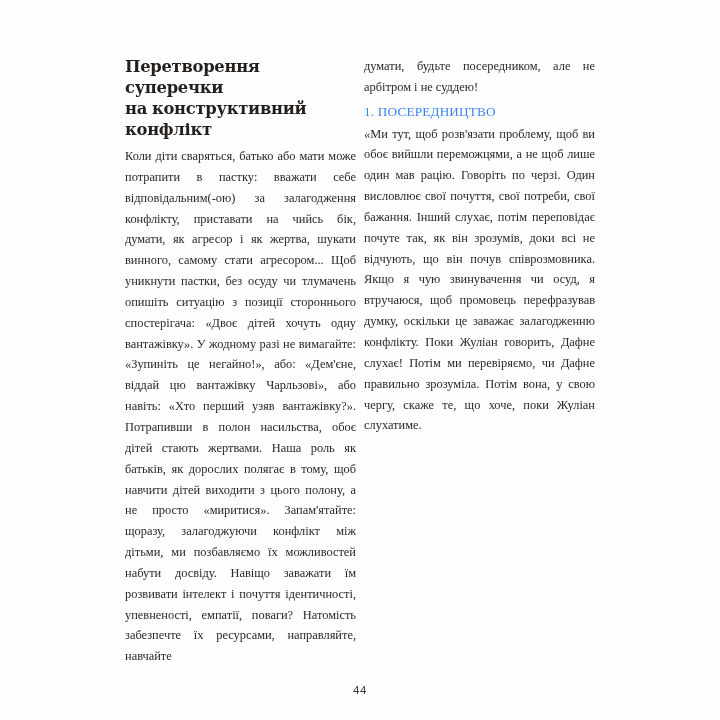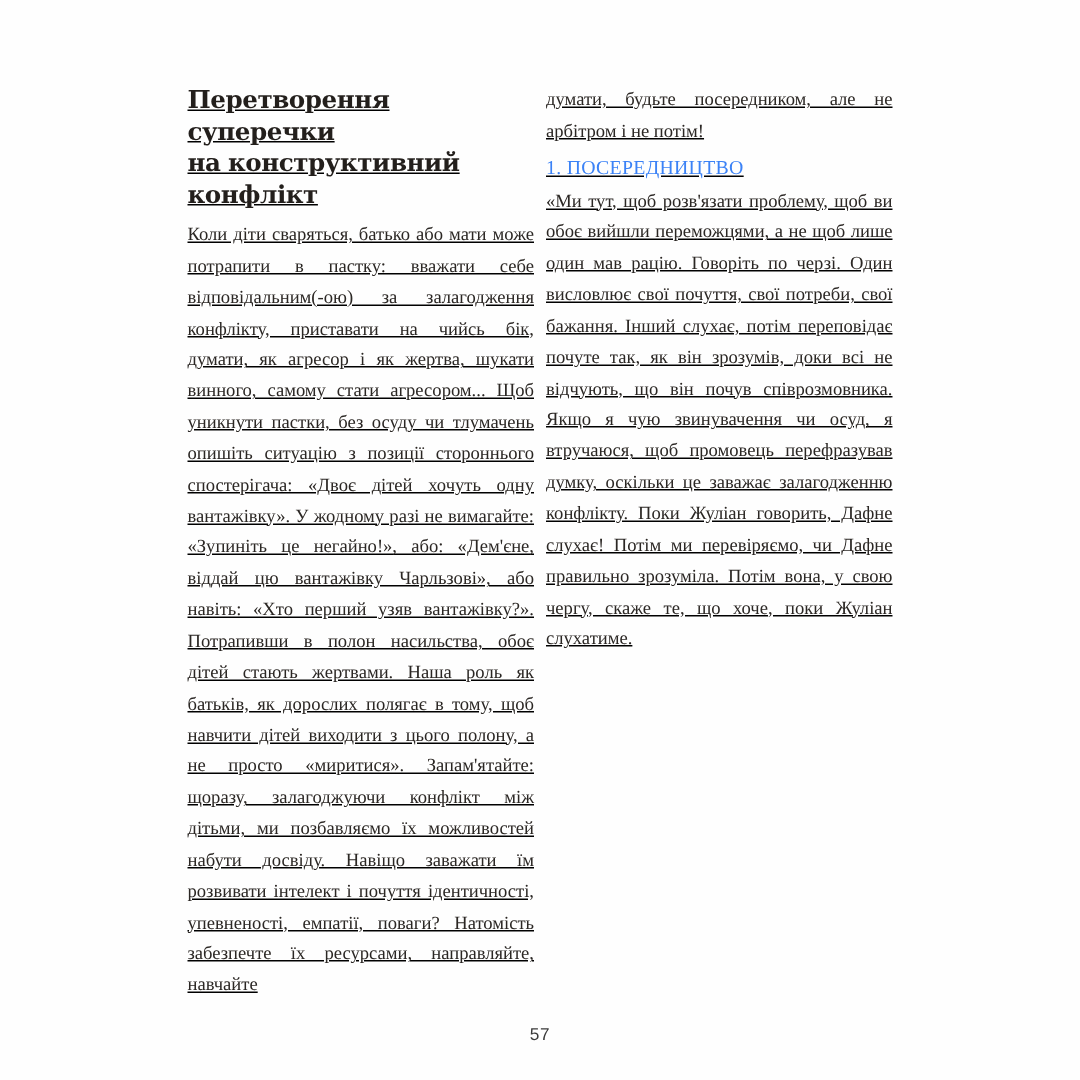--- a/index.html
+++ b/index.html
@@ -26,21 +26,20 @@
     top: 56px;
     width: 470px;
     height: 615px;
     display: flex;
     flex-direction: row;
     gap: 8px;
   }
   .col {
     width: 231px;
     box-sizing: border-box;
-    text-decoration: underline;
   }
   .col-left { width: 231px; }
   .col-right { width: 231px; }
 
   h1.chapter-title {
     margin: 0 0 6px 0;
     padding: 0;
     font-family: "DejaVu Serif", "Liberation Serif", serif;
     font-size: 16.4px;
     line-height: 21px;
@@ -94,22 +93,22 @@
 
   <div class="columns">
 
     <div class="col col-left">
       <h1 class="chapter-title">Перетворення суперечки
 на конструктивний конфлікт</h1>
       <p class="body">Коли діти сваряться, батько або мати може потрапити в пастку: вважати себе відповідальним(-ою) за залагодження конфлікту, пристaвати на чийсь бік, думати, як агресор і як жертва, шукати винного, самому ста­ти агресором... Щоб уникнути пастки, без осуду чи тлумачень опишіть ситу­ацію з позиції стороннього спостері­гача: «Двоє дітей хочуть одну ванта­жівку». У жодному разі не вимагайте: «Зупиніть це негайно!», або: «Дем'єне, віддай цю вантажівку Чарльзові», або навіть: «Хто перший узяв вантажівку?». Потрапивши в полон насильства, обоє дітей стають жертвами. Наша роль як батьків, як дорослих полягає в тому, щоб навчити дітей виходити з цього полону, а не просто «миритися». За­пам'ятайте: щоразу, залагоджуючи конфлікт між дітьми, ми позбавляємо їх можливостей набути досвіду. На­віщо заважати їм розвивати інтелект і почуття ідентичності, упевненості, емпатії, поваги? Натомість забезпечте їх ресурсами, направляйте, навчайте</p>
     </div>
 
     <div class="col col-right">
-      <p class="body">думати, будьте посередником, але не арбітром і не потім!</p>
+      <p class="body">думати, будьте посередником, але не арбітром і не суддею!</p>
       <h2 class="section-head">1. ПОСЕРЕДНИЦТВО</h2>
       <p class="body">«Ми тут, щоб розв'язати проблему, щоб ви обоє вийшли переможцями, а не щоб лише один мав рацію. Гово­ріть по черзі. Один висловлює свої почуття, свої потреби, свої бажання. Інший слухає, потім переповідає по­чуте так, як він зрозумів, доки всі не відчують, що він почув співрозмовни­ка. Якщо я чую звинувачення чи осуд, я втручаюся, щоб промовець перефра­зував думку, оскільки це заважає за­лагодженню конфлікту. Поки Жуліан говорить, Дафне слухає! Потім ми пе­ревіряємо, чи Дафне правильно зрозу­міла. Потім вона, у свою чергу, скаже те, що хоче, поки Жуліан слухатиме.</p>
     </div>
 
   </div>
 
-  <div class="page-number">57</div>
+  <div class="page-number">44</div>
 
 </div>
 
 </body></html>

